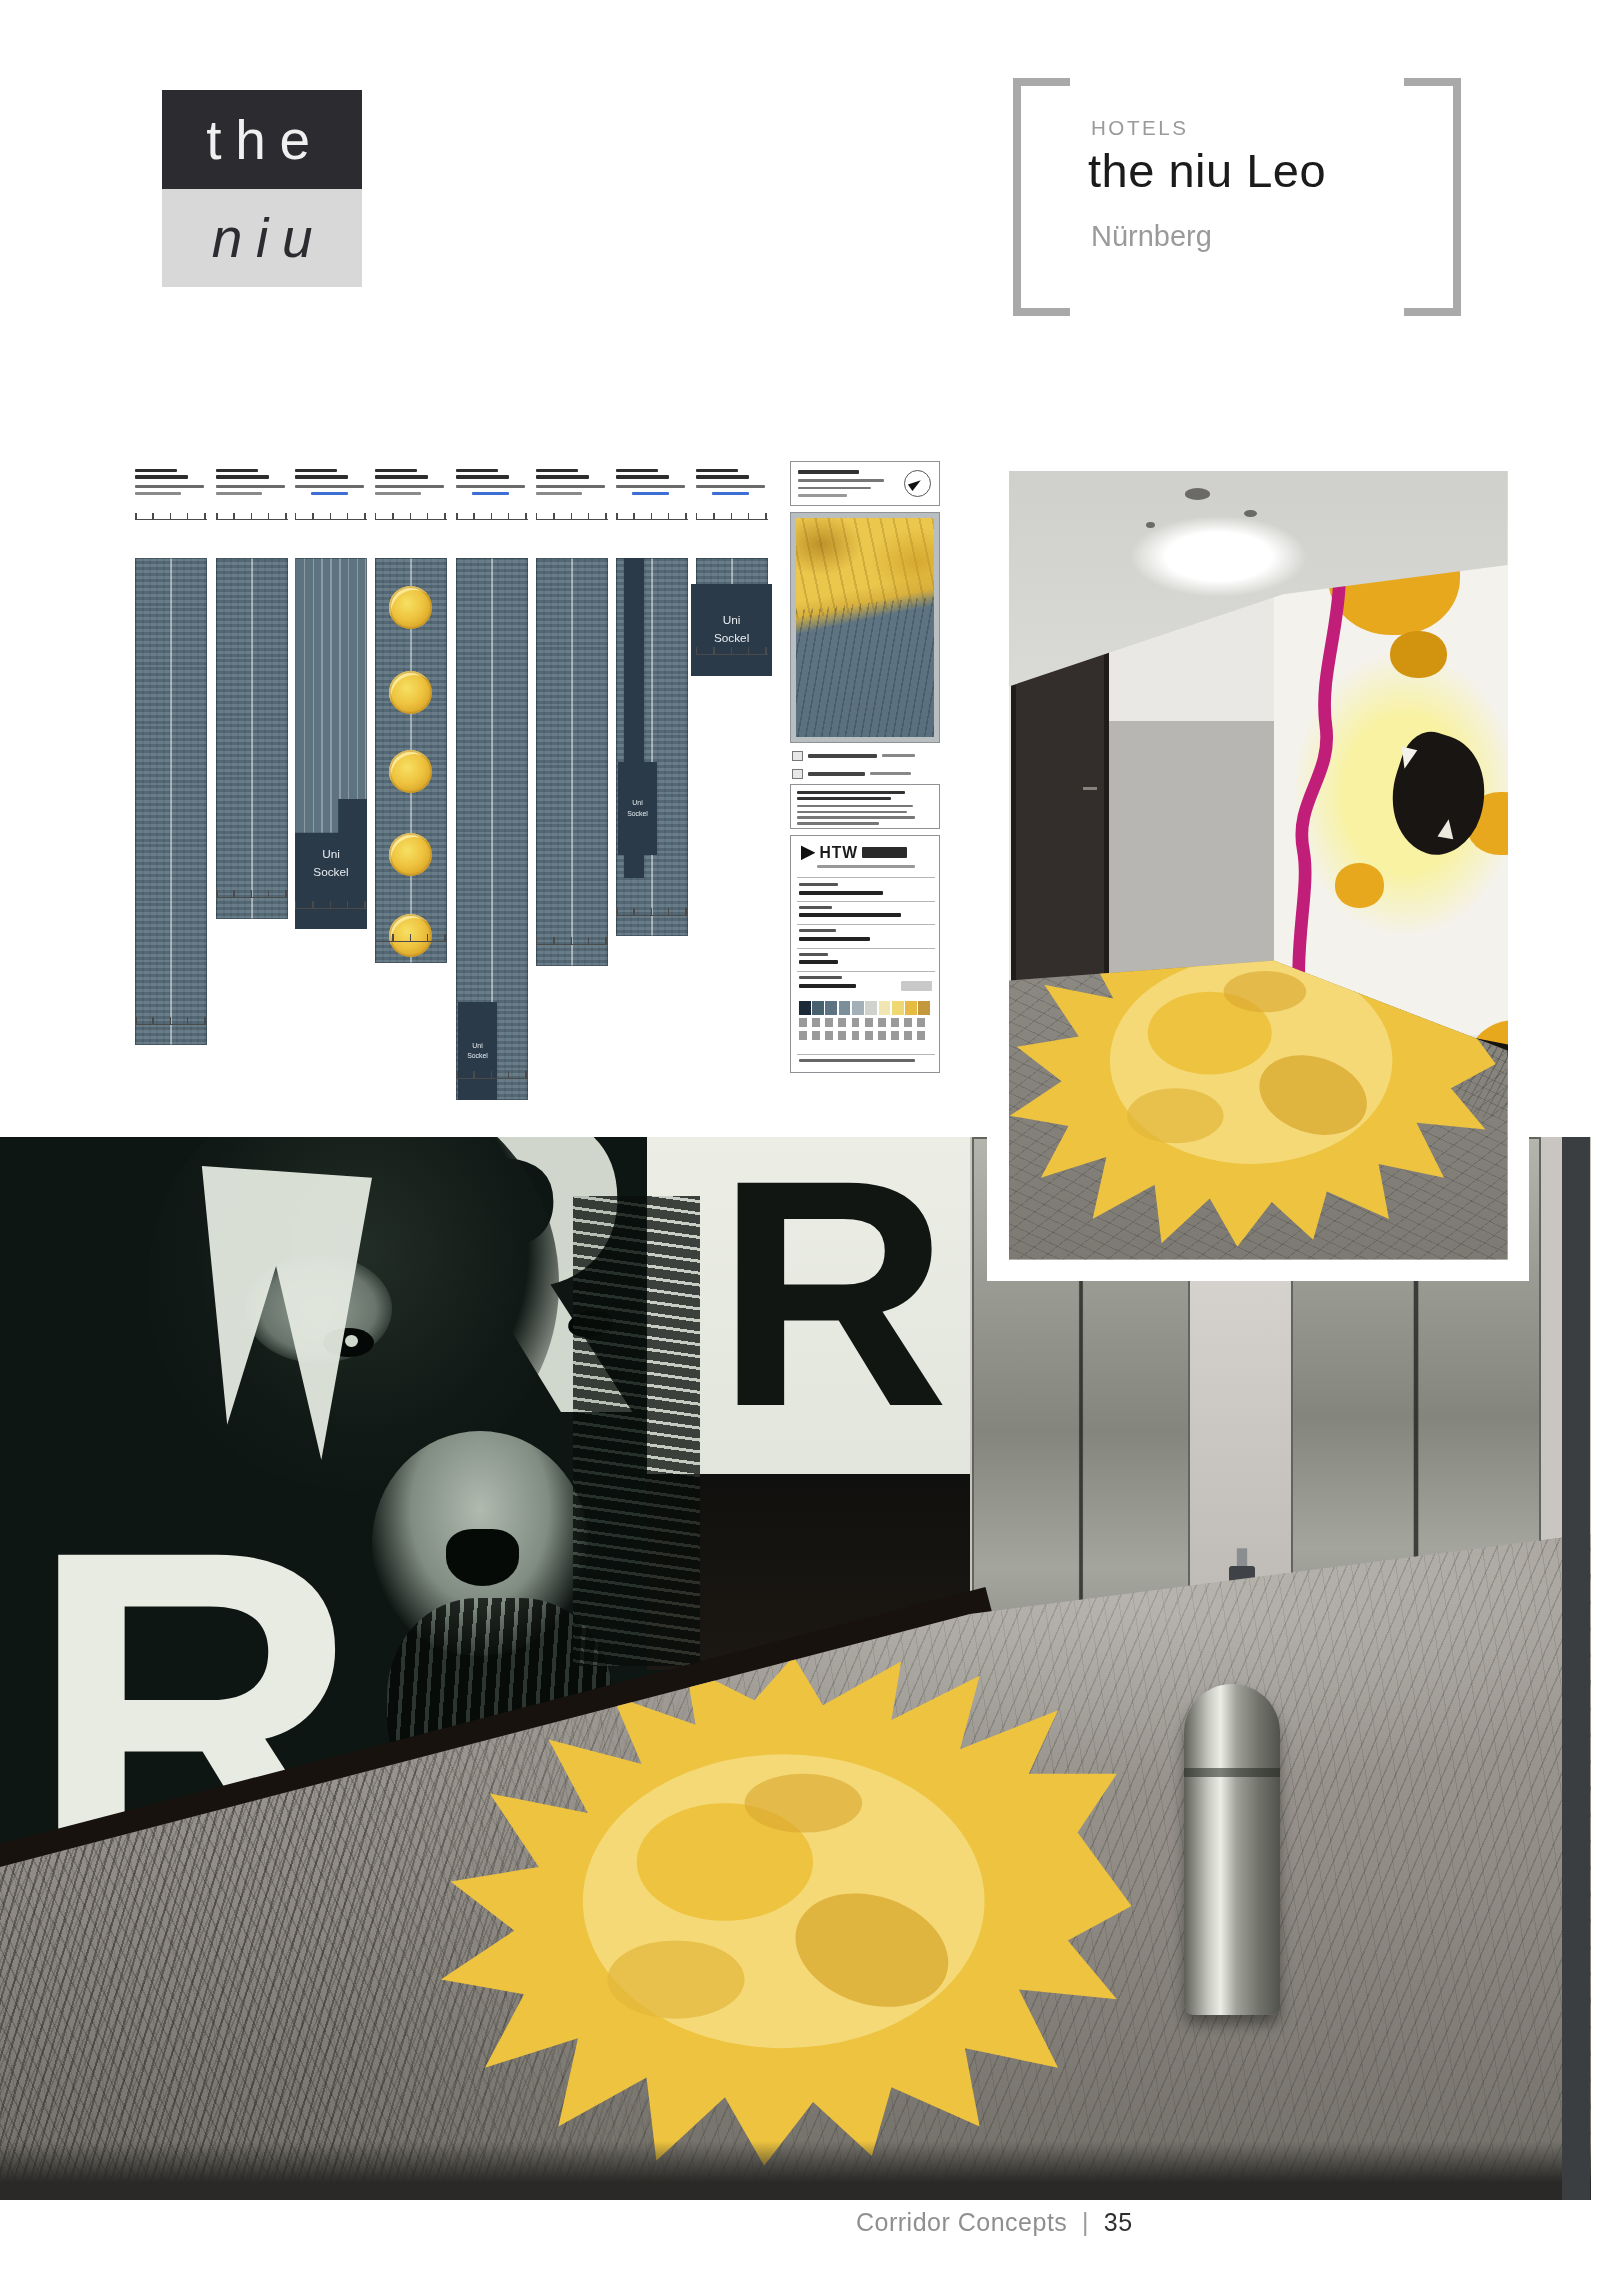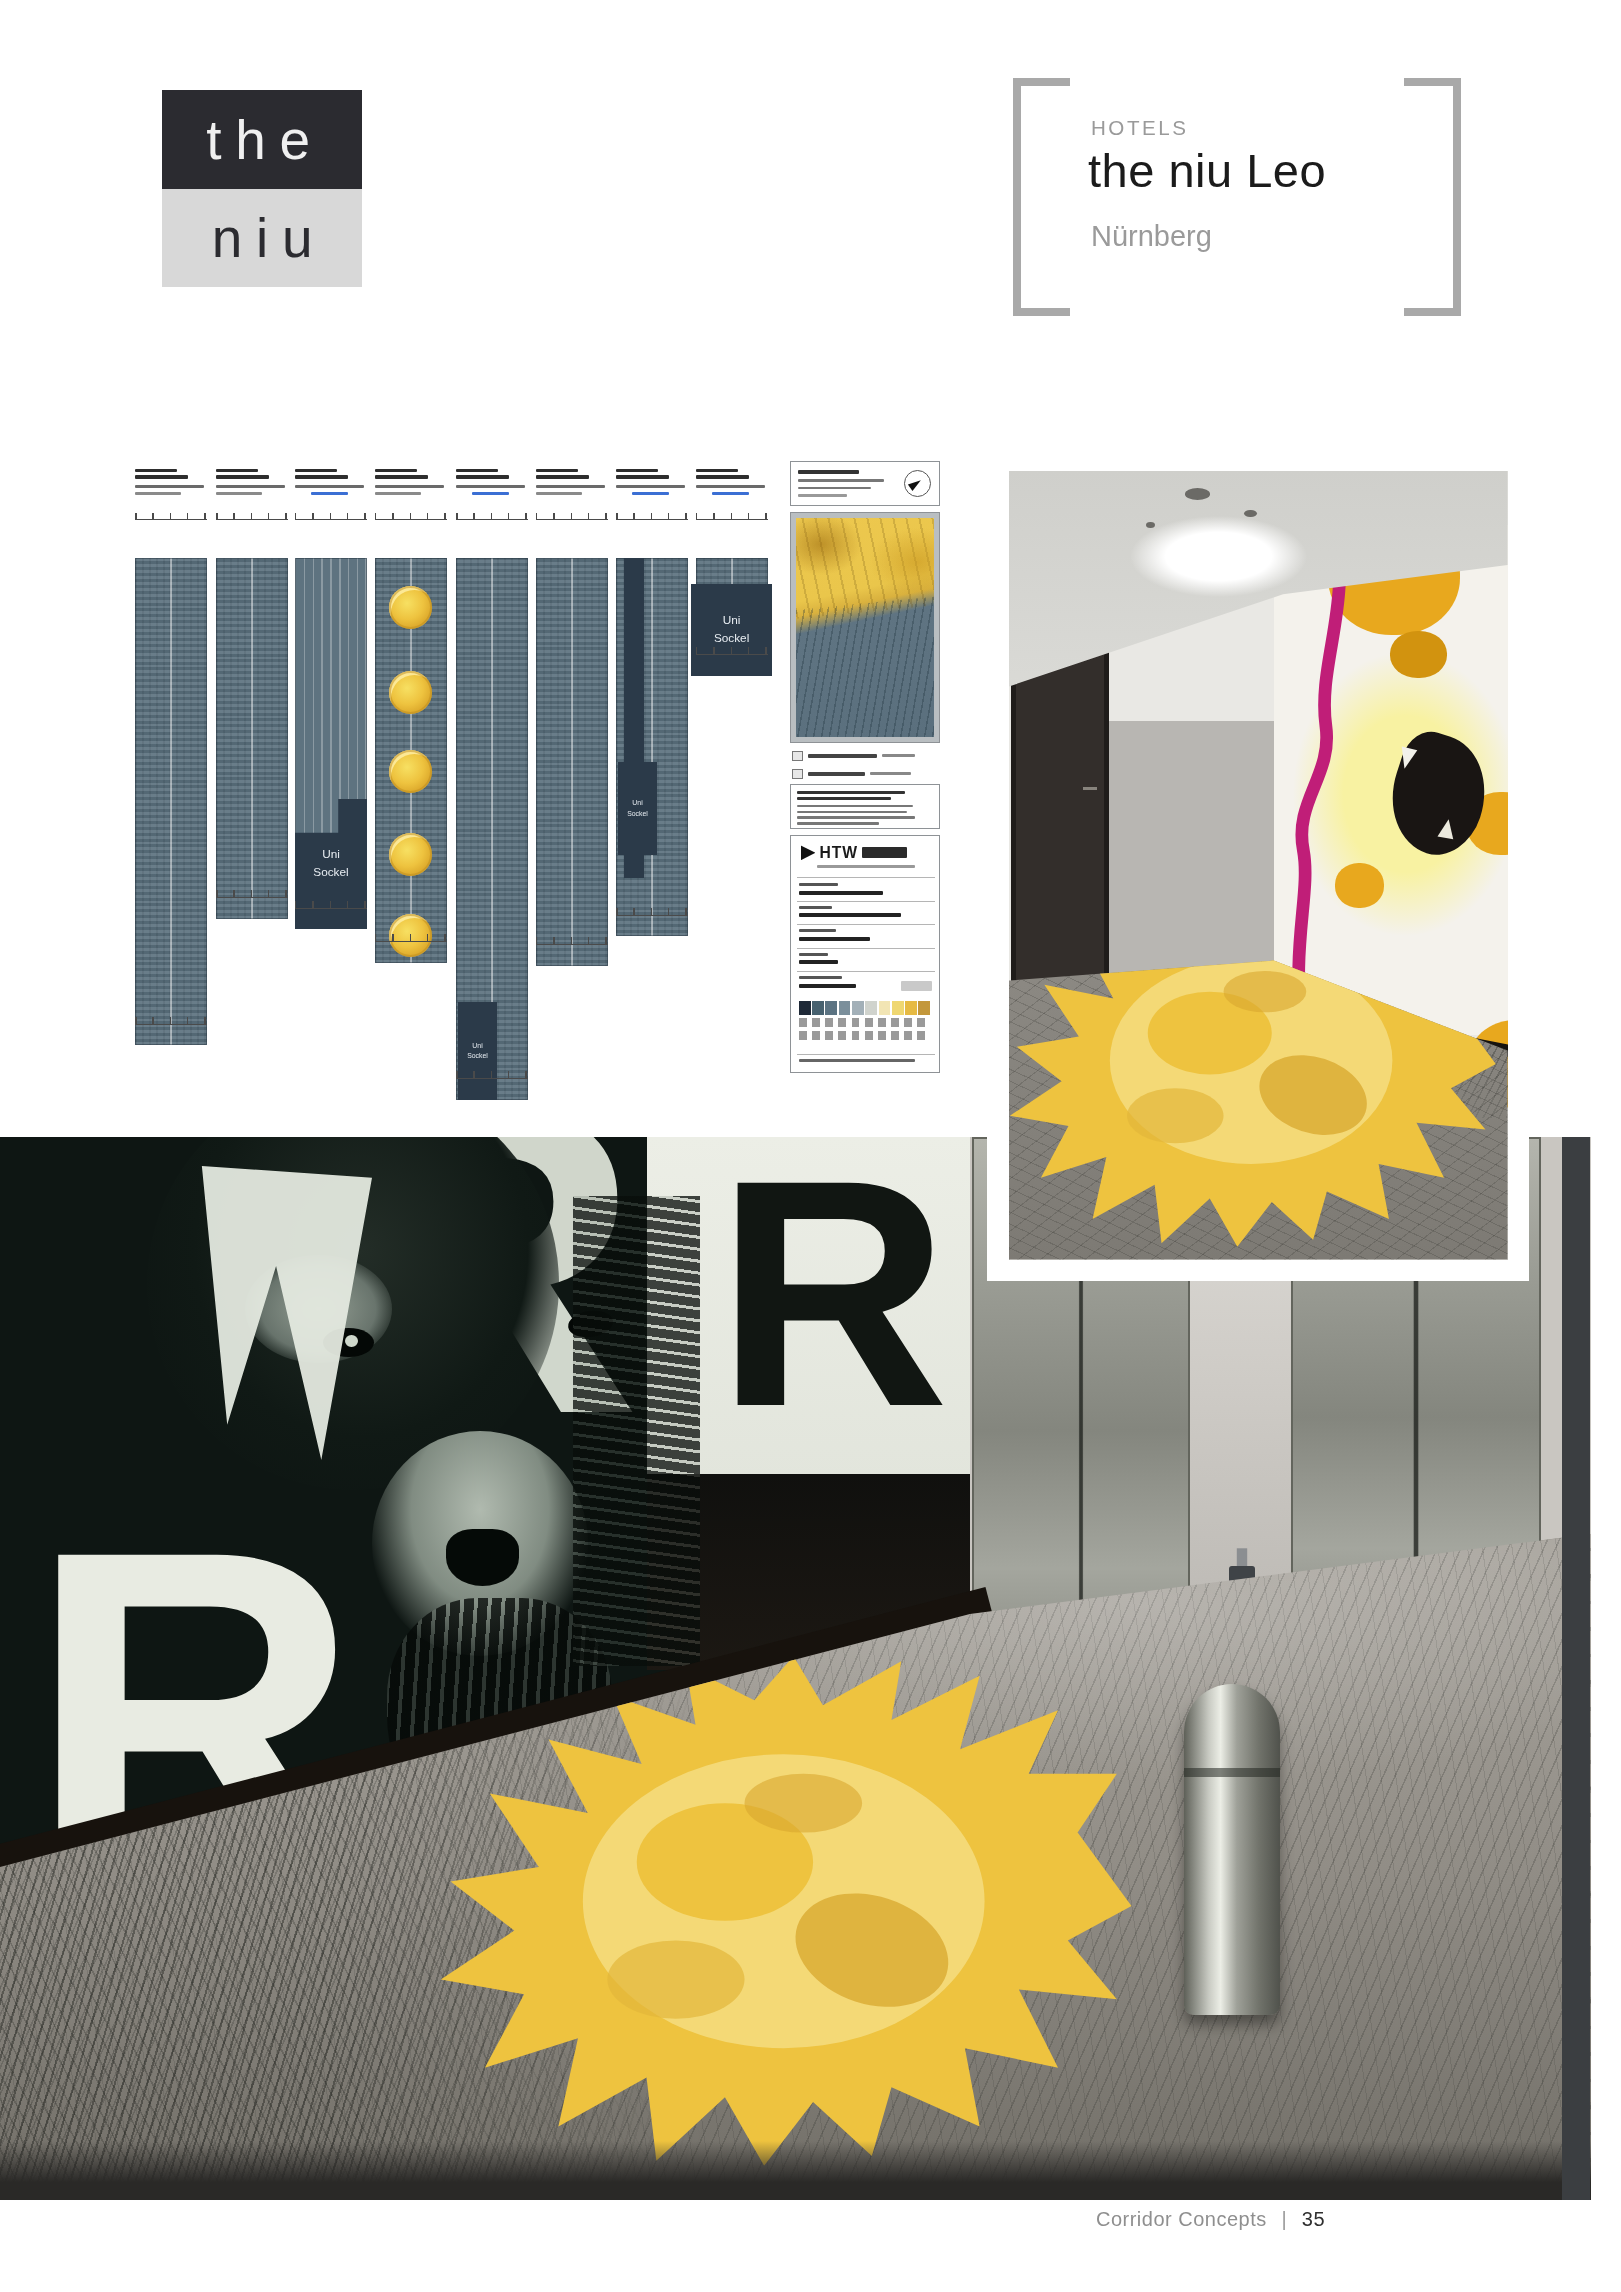--- a/index.html
+++ b/index.html
@@ -5,21 +5,21 @@
   html,body{margin:0;padding:0;background:#e8e8e8;}
   .page{position:relative;width:1621px;height:2293px;background:#fff;margin:0 auto;
         font-family:"Liberation Sans",sans-serif;overflow:hidden;}
   .abs{position:absolute;}
 
   
   .logo{left:134px;top:90px;width:200px;margin-left:28px;}
   .logo-top{width:200px;height:99px;display:flex;align-items:center;justify-content:center;
             font-size:55px;letter-spacing:13.7px;padding-left:5.9px;box-sizing:border-box;}
   .logo-bottom{width:200px;height:98px;display:flex;align-items:center;justify-content:center;
-            font-size:55px;letter-spacing:13.7px;padding-left:14px;box-sizing:border-box;}
+            font-size:55px;letter-spacing:13.7px;padding-left:14px;box-sizing:border-box;font-style:italic;}
 
   
   .bracket{width:49px;height:222px;top:78px;}
   .bracket.l{left:1013px;border-left:8.8px solid var(--bracket);border-top:8.8px solid var(--bracket);border-bottom:8.8px solid var(--bracket);}
   .bracket.r{left:1404px;border-right:8.8px solid var(--bracket);border-top:8.8px solid var(--bracket);border-bottom:8.8px solid var(--bracket);}
   .eyebrow{left:1091px;top:116px;font-size:20.6px;letter-spacing:2.5px;color:#9a9a9a;}
   .page-title{left:1088px;top:143px;font-size:47px;color:#1b1b1b;letter-spacing:0.5px;}
   .subtitle{left:1091px;top:220px;font-size:29px;color:#9a9a9a;}
 
   
@@ -159,21 +159,21 @@
        background:
         repeating-linear-gradient(25deg,rgba(50,50,45,.22) 0 1px,transparent 1px 10.8px),
         repeating-linear-gradient(-38deg,rgba(50,50,45,.22) 0 1px,transparent 1px 13.7px),
         linear-gradient(180deg,#a3a099 0%,#8f8c86 55%,#7d7a74 100%);}
   .inset-grass{position:absolute;right:0;top:490px;width:255px;height:157px;
        background:repeating-linear-gradient(118deg,rgba(35,38,34,.55) 0 1.5px,transparent 1.5px 6.9px);
        -webkit-mask-image:linear-gradient(200deg,#000,transparent 85%);
        mask-image:linear-gradient(200deg,#000,transparent 85%);}
 
   
-  .footer{left:882px;top:2208px;width:657px;text-align:center;font-size:20px;color:#8f8f8f;letter-spacing:0.5px;}
+  .footer{left:856px;top:2208px;width:657px;text-align:left;font-size:25px;color:#8f8f8f;letter-spacing:0.5px;}
   .footer .divider{padding:0 14.7px;color:#9b9b9b;font-weight:300;}
   .footer .pageno{color:#2f2f2f;}
 
   svg{display:block;}
 </style>
 </head>
 <body>
 
 <div class="page">
 

